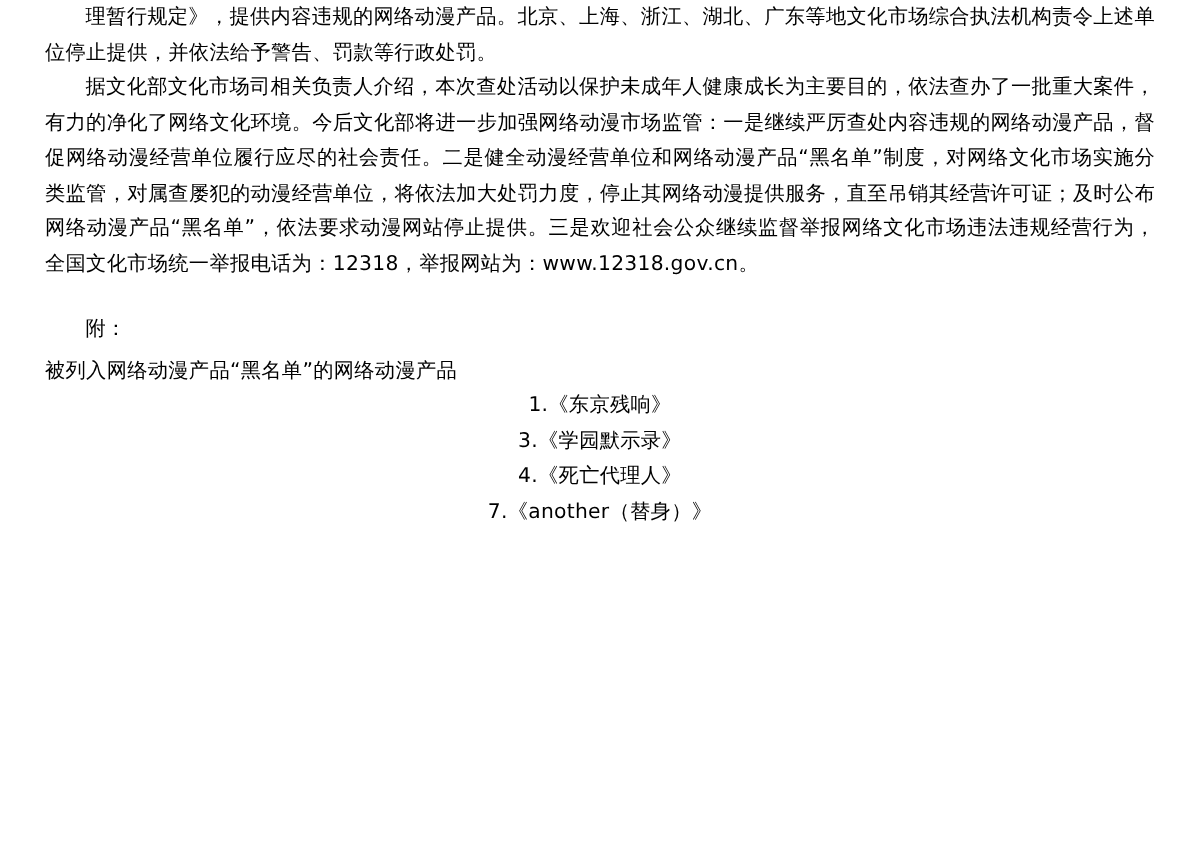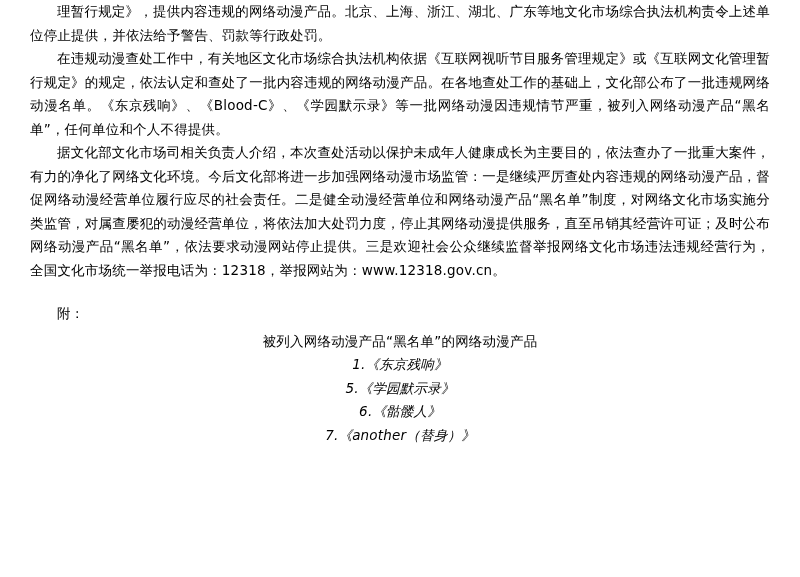--- a/index.html
+++ b/index.html
@@ -39,47 +39,45 @@
   .attach {
     font-size: 13.5px;
     line-height: 23.5px;
     margin: 0;
     text-indent: 2em;
     padding-top: 20px;
   }
   .list-title {
     font-size: 13.5px;
     line-height: 23.5px;
-    text-align: center;
+    text-align: left;
     margin: 0;
     padding-top: 4px;
     letter-spacing: 0.2px;
   }
   .list-item {
     font-size: 13.5px;
     line-height: 23.5px;
     text-align: center;
     margin: 0;
     letter-spacing: 0.2px;
-    font-style: italic;
   }
   .url {
   }
 </style>
 </head>
 <body>
 
 <div class="page">
 
   <p class="para indent first-line-clip">理暂行规定》，提供内容违规的网络动漫产品。北京、上海、浙江、湖北、广东等地文化市场综合执法机构责令上述单位停止提供，并依法给予警告、罚款等行政处罚。</p>
-  <p class="para indent">在违规动漫查处工作中，有关地区文化市场综合执法机构依据《互联网视听节目服务管理规定》或《互联网文化管理暂行规定》的规定，依法认定和查处了一批内容违规的网络动漫产品。在各地查处工作的基础上，文化部公布了一批违规网络动漫名单。《东京残响》、《Blood-C》、《学园默示录》等一批网络动漫因违规情节严重，被列入网络动漫产品“黑名单”，任何单位和个人不得提供。</p>
   <p class="para indent"><span>据文化部文化市场司相关负责人介绍，本次查处活动以保护未成年人健康成长为主要目的，依法查办了一批重大案件，有力的净化了网络文化环境。今后文化部将进一步加强网络动漫市场监管：一是继续严厉查处内容违规的网络动漫产品，督促网络动漫经营单位履行应尽的社会责任。二是健全动漫经营单位和网络动漫产品“黑名单”制度，对网络文化市场实施分类监管，对属查屡犯的动漫经营单位，将依法加大处罚力度，停止其网络动漫提供服务，直至吊销其经营许可证；及时公布网络动漫产品“黑名单”，依法要求动漫网站停止提供。三是欢迎社会公众继续监督举报网络文化市场违法违规经营行为，全国文化市场统一举报电话为：12318，举报网站为：</span><span class="url">www.12318.gov.cn</span><span>。</span></p>
 
   <p class="attach">附：</p>
 
   <p class="list-title">被列入网络动漫产品“黑名单”的网络动漫产品</p>
 
   <p class="list-item">1.《东京残响》</p>
-  <p class="list-item">5.《学园默示录》</p>
-  <p class="list-item">6.《骷髅人》</p>
+  <p class="list-item">3.《学园默示录》</p>
+  <p class="list-item">4.《死亡代理人》</p>
   <p class="list-item">7.《another（替身）》</p>
 
 </div>
 
 </body></html>

